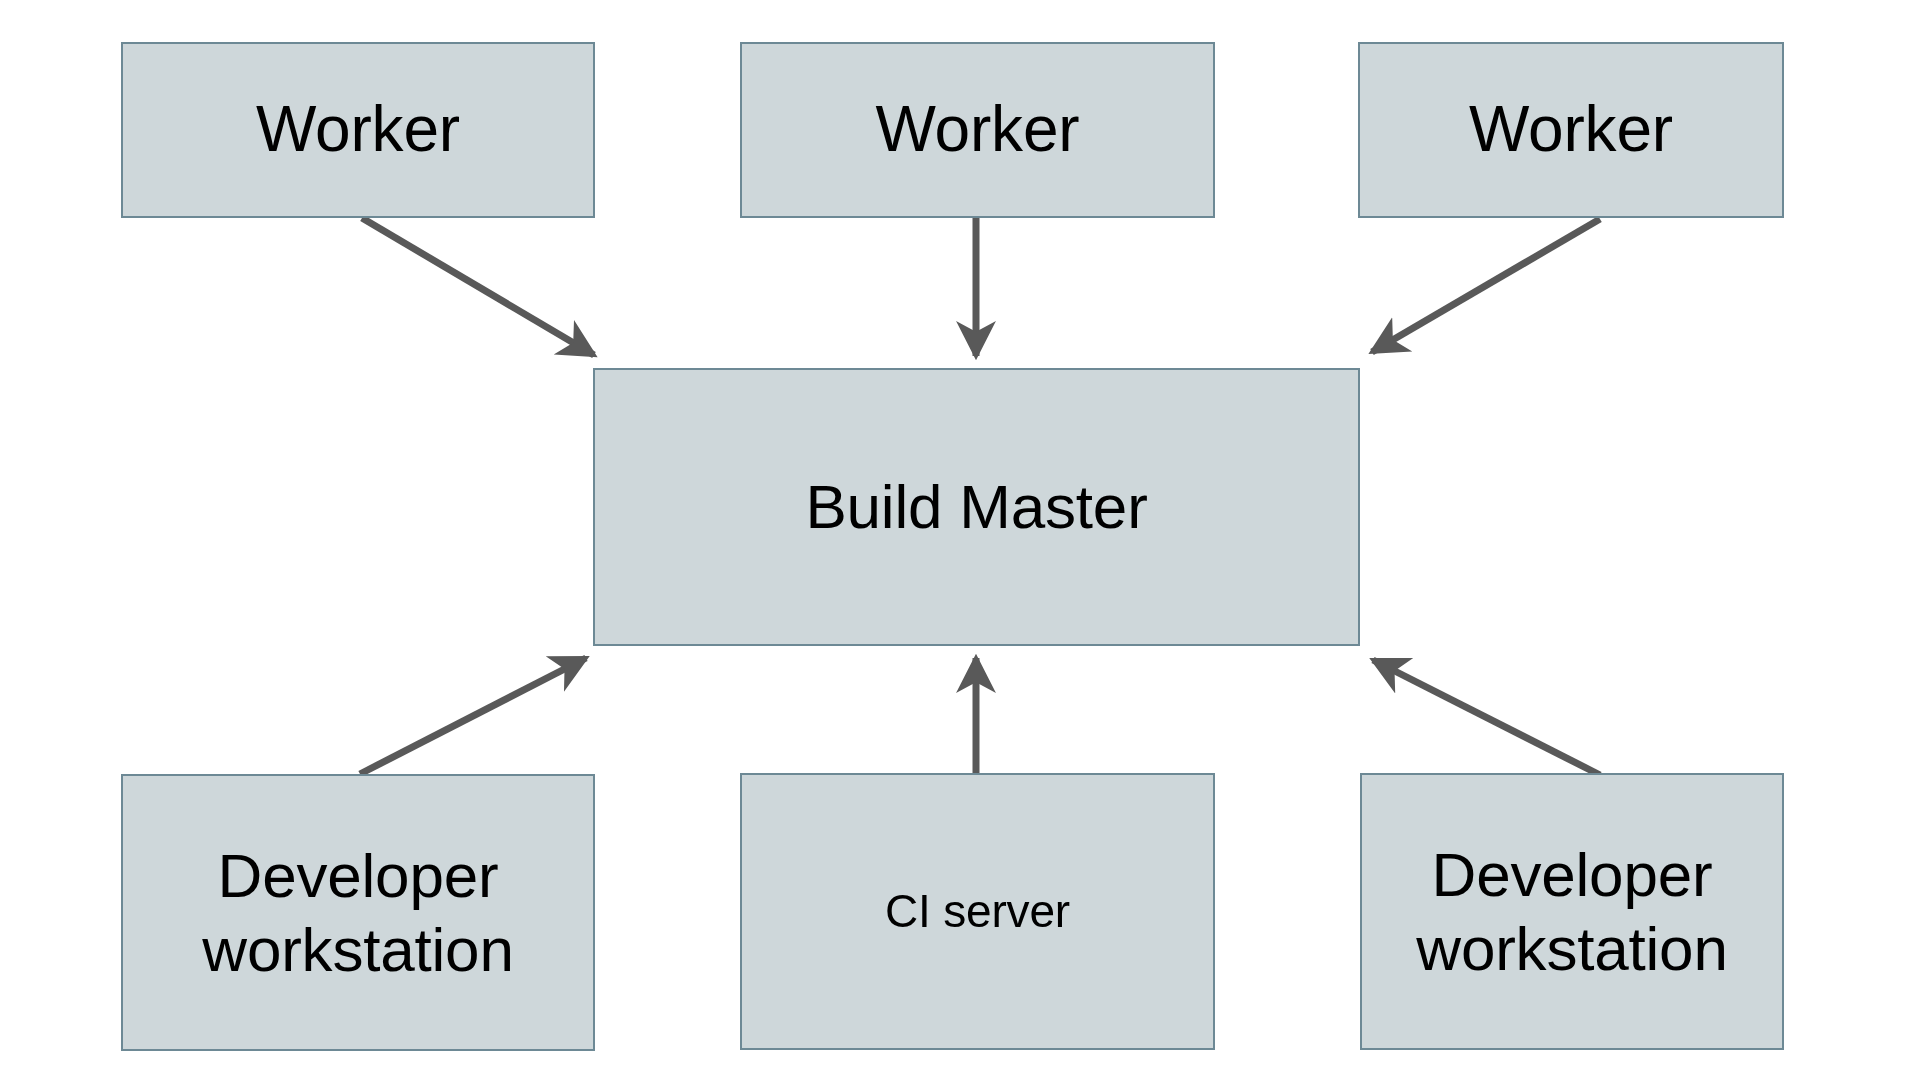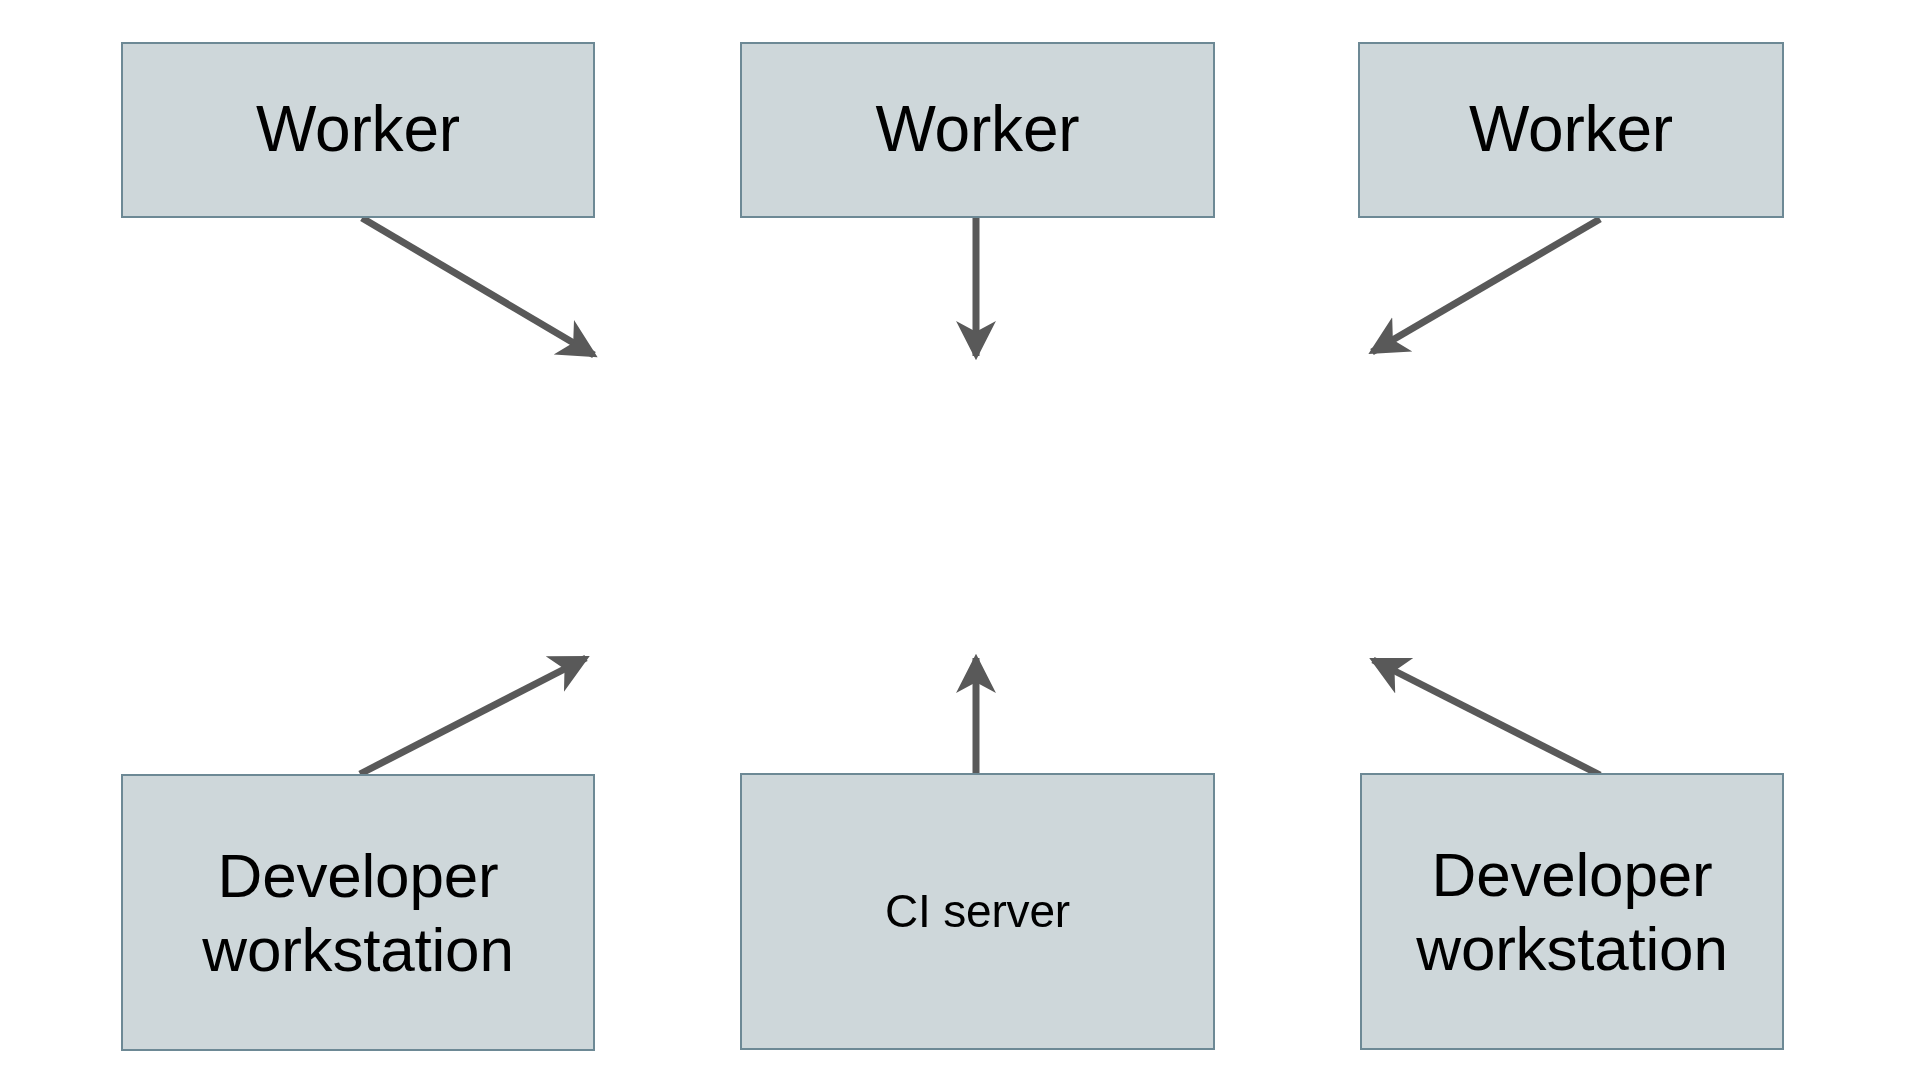--- a/index.html
+++ b/index.html
@@ -80,20 +80,23 @@
   </div>
 
   <div class="node" id="node-worker-mid">
     <span>Worker</span>
   </div>
 
   <div class="node" id="node-worker-right">
     <span>Worker</span>
   </div>
 
+  <div class="node" id="node-build-master">
+    <span>Build Master</span>
+  </div>
 
   <div class="node" id="node-dev-left">
     <span>Developer
 workstation</span>
   </div>
 
   <div class="node" id="node-ci-server">
     <span>CI server</span>
   </div>
 

